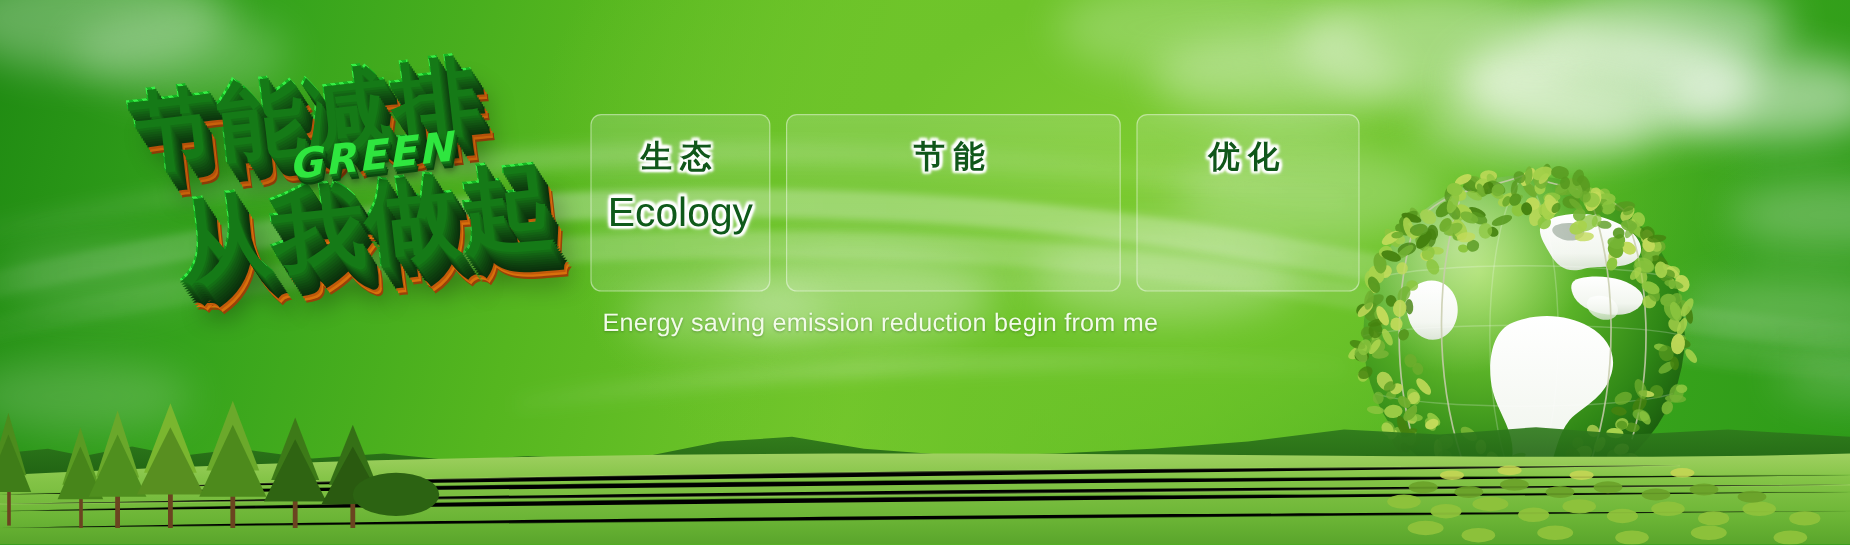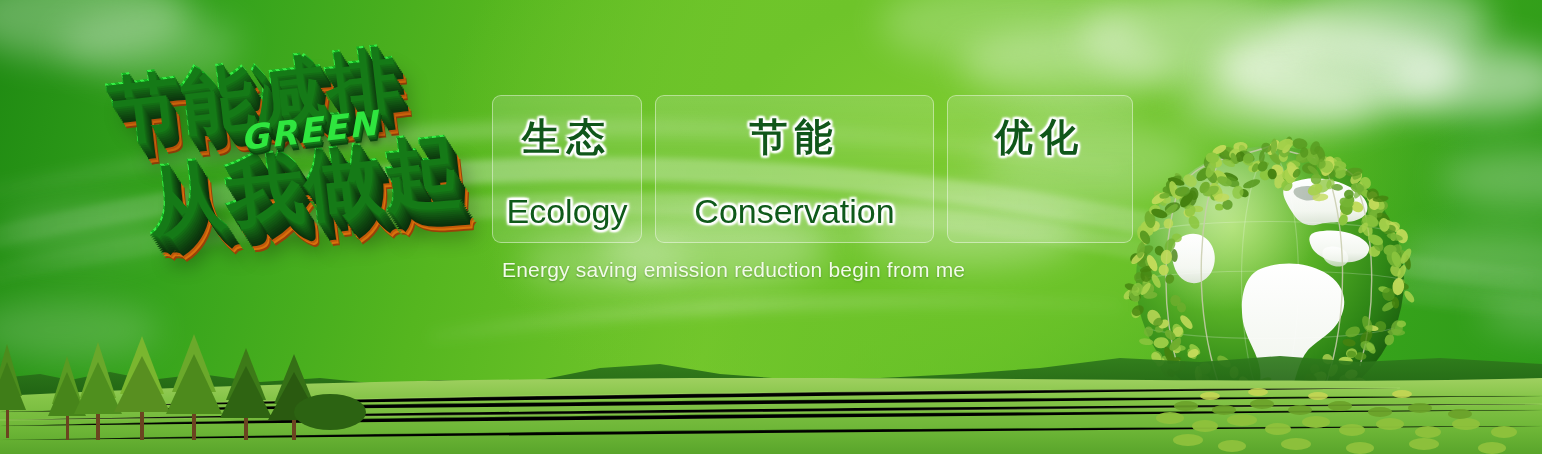--- a/index.html
+++ b/index.html
@@ -66,29 +66,29 @@
   .card{
     position:relative;height:148px;box-sizing:border-box;
     border:1px solid rgba(255,255,255,.42);
     border-radius:9px;
     background:linear-gradient(180deg,rgba(255,255,255,.16) 0%,rgba(255,255,255,.07) 48%,rgba(255,255,255,.13) 100%);
     display:flex;flex-direction:column;align-items:center;justify-content:flex-start;
     padding-top:22px;
   }
   .card-cn{
     font-family:"DejaVu Sans","Liberation Sans",sans-serif;
-    font-size:38px;font-weight:bold;letter-spacing:7px;
+    font-size:26px;font-weight:bold;letter-spacing:7px;
     color:#10571a;line-height:1;
     text-shadow:
       -2px 0 2px #fff, 2px 0 2px #fff, 0 -2px 2px #fff, 0 2px 2px #fff,
       -2px -2px 2px #fff, 2px -2px 2px #fff, -2px 2px 2px #fff, 2px 2px 2px #fff,
       0 0 5px #fff;
   }
   .card-en{
-    margin-top:38px;
+    margin-top:16px;
     font-family:"Liberation Sans","DejaVu Sans",sans-serif;
     font-size:34px;font-weight:400;color:#0f5a1a;line-height:1;
     text-shadow:
       -2px 0 2px #fff, 2px 0 2px #fff, 0 -2px 2px #fff, 0 2px 2px #fff,
       -2px -2px 2px #fff, 2px -2px 2px #fff, -2px 2px 2px #fff, 2px 2px 2px #fff,
       0 0 6px #fff;
   }
   .card.w1{width:150px;}
   .card.w2{width:279px;}
   .card.w3{width:186px;}
@@ -164,21 +164,20 @@
     <div class="logo-green">GREEN</div>
   </div>
 
   <div class="cards">
     <div class="card w1">
       <div class="card-cn">生态</div>
       <div class="card-en">Ecology</div>
     </div>
     <div class="card w2">
       <div class="card-cn">节能</div>
-      <div class="card-en">Conservation</div>
     </div>
     <div class="card w3">
       <div class="card-cn">优化</div>
     </div>
   </div>
 
   <div class="tagline">Energy saving emission reduction begin from me</div>
 
   <div class="globe-wrap">
     <svg class="globe" viewBox="0 0 300 300">

